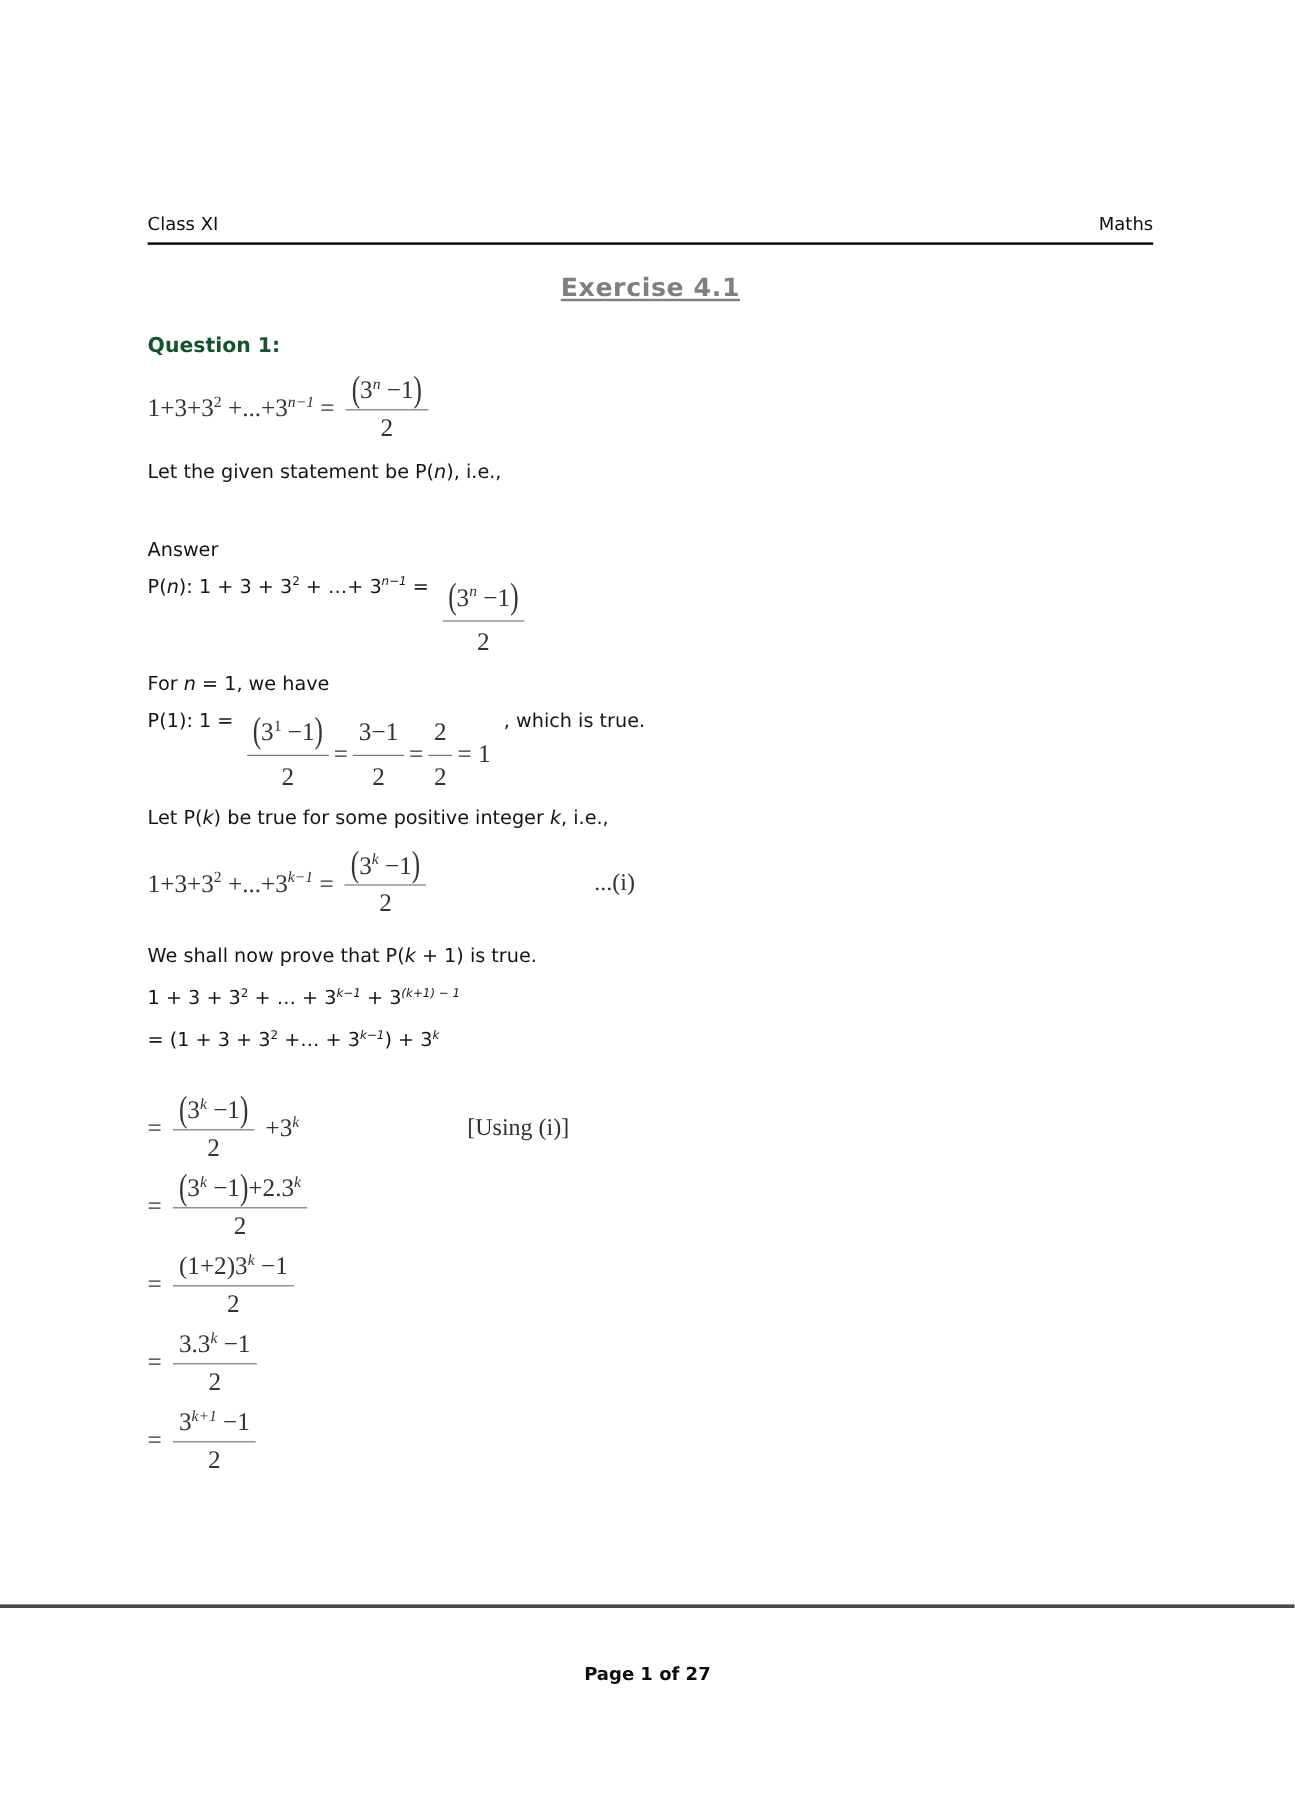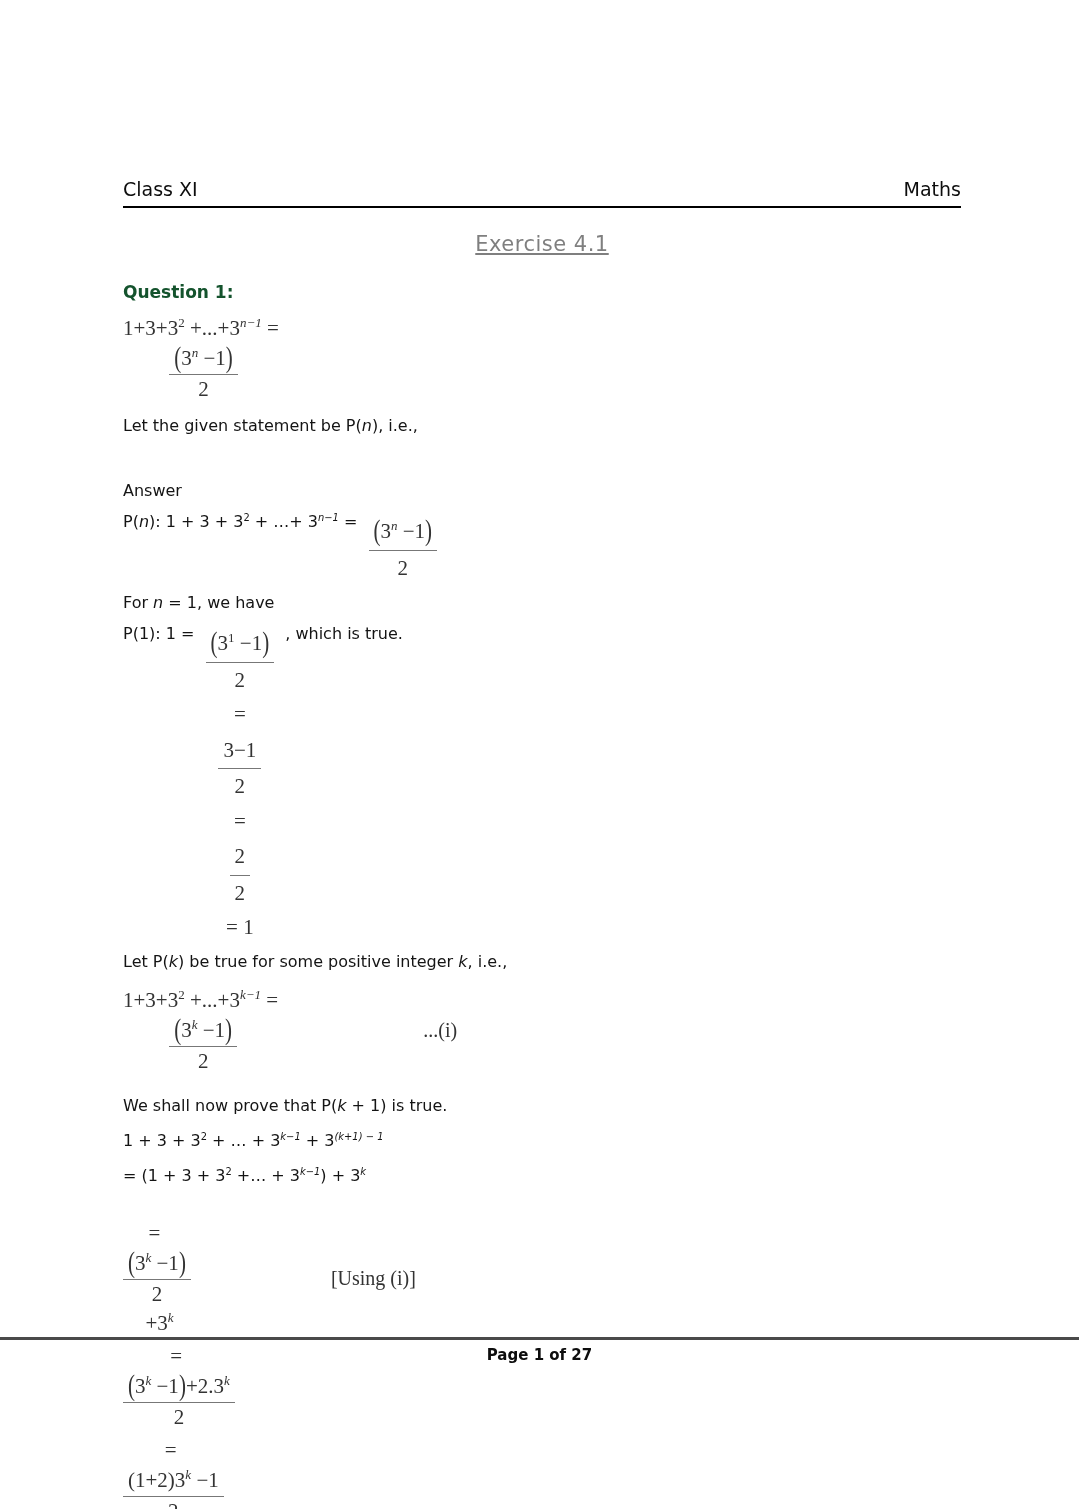--- a/index.html
+++ b/index.html
@@ -1,55 +1,55 @@
 <!DOCTYPE html>
 <html><head>
 <meta charset="utf-8">
 <style>
   html,body{margin:0;padding:0;background:#ffffff;}
   .page{position:relative;width:1079px;height:1509px;background:#ffffff;
         font-family:"DejaVu Sans",sans-serif;color:#141414;overflow:hidden;}
   .content{position:absolute;left:123px;right:118px;top:178px;}
 
   .header{display:flex;justify-content:space-between;align-items:flex-end;
-          font-size:19px;color:#0d0d0d;border-bottom:2px solid #000;padding-bottom:6px;}
+          font-size:15px;color:#0d0d0d;border-bottom:2px solid #000;padding-bottom:6px;}
 
-  .title{font-size:21px;font-weight:normal;color:#7f7f7f;text-align:center;
+  .title{font-size:21px;font-weight:bold;color:#7f7f7f;text-align:center;
          text-decoration:underline;margin:24px 0 0;letter-spacing:0.5px;}
 
   .qlabel{font-size:17px;font-weight:bold;color:#14532d;margin:26px 0 0;}
 
   .body{font-size:16px;color:#141414;margin:0;line-height:1.45;}
   .mt-prompt{margin-top:16px;}
   .mt-answer{margin-top:42px;}
   .mt-sm{margin-top:8px;}
   .mt-md{margin-top:12px;}
   .mt-lg{margin-top:20px;}
 
   .it{font-style:italic;}
   sup{font-size:0.62em;line-height:0;}
 
   
   .mathflex{display:inline-flex;align-items:center;gap:4px;
             font-family:"Liberation Serif","DejaVu Serif",serif;
-            font-size:21px;color:#333;white-space:pre;flex-direction:column;}
+            font-size:21px;color:#333;white-space:pre;}
   .chunk{vertical-align:-11px;margin:0 6px;}
   .frac{display:inline-block;text-align:center;}
   .frac .num{display:block;padding:1px 5px 3px;border-bottom:1.4px solid #777;}
   .frac .den{display:block;padding-top:2px;}
   .bigp{display:inline-block;transform:scaleY(1.45);transform-origin:50% 60%;}
 
   .eqrow{display:flex;align-items:center;margin-top:8px;}
   .mt-eq{margin-top:14px;}
   .mt-eqbig{margin-top:34px;}
   .eqlabel{font-family:"Liberation Serif","DejaVu Serif",serif;font-size:20px;
            color:#333;margin-left:140px;}
 
   .footer-rule{position:absolute;left:0;right:0;top:1337px;border-top:3px solid #4a4a4a;}
-  .footer-label{position:absolute;left:0;top:1346px;width:100%;text-align:center;
+  .footer-label{position:absolute;left:0;top:1386px;width:100%;text-align:center;
                 font-size:15px;font-weight:bold;color:#0d0d0d;}
 </style>
 </head>
 <body>
 
 <div class="page">
   <div class="content">
 
     <div class="header">
       <span>Class XI</span>

